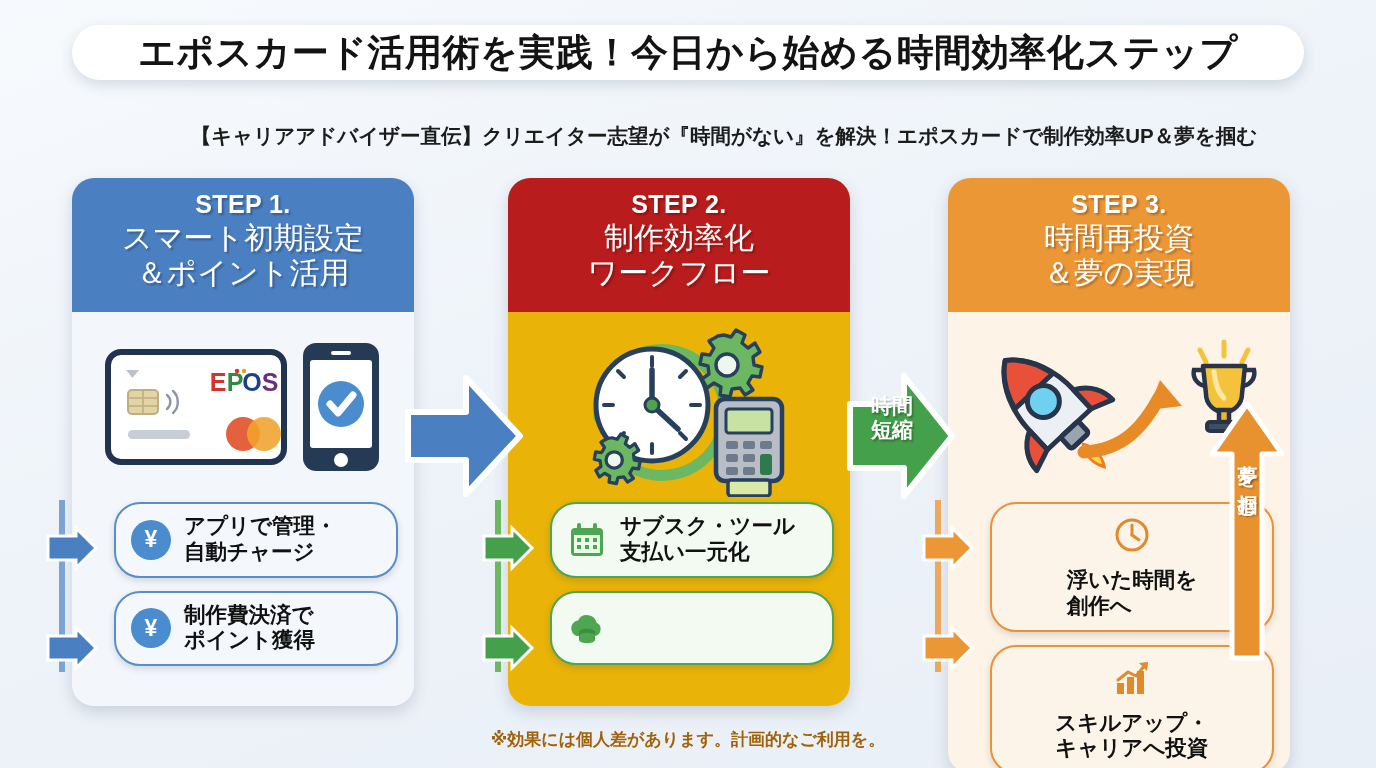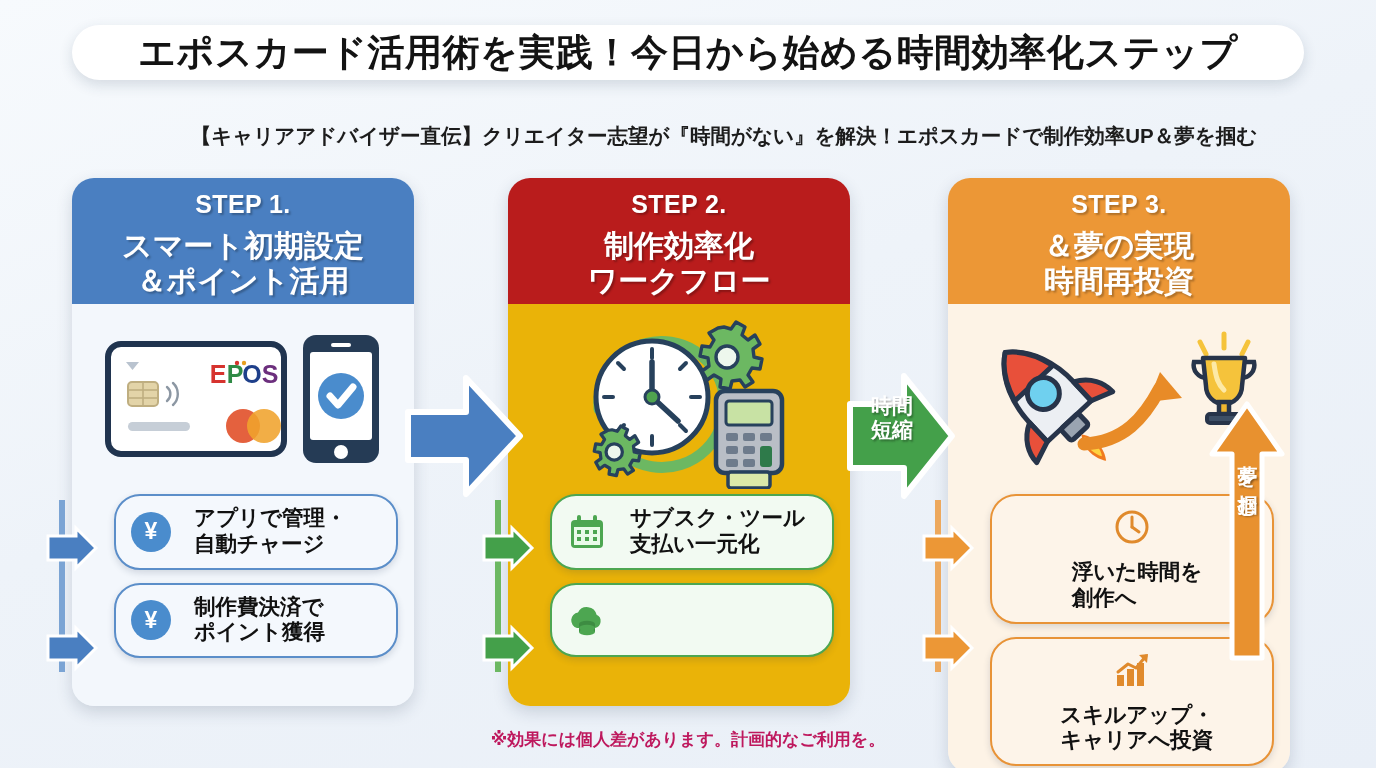--- a/index.html
+++ b/index.html
@@ -51,27 +51,27 @@
     box-shadow: 0 6px 16px rgba(30,50,80,.17);
     overflow: hidden;
     display: flex;
     flex-direction: column;
   }
   #col1 { left: 72px;  height: 528px; }
   #col2 { left: 508px; height: 528px; }
   #col3 { left: 948px; height: 595px; }
 
   .col-head {
-    padding: 12px 10px 6px;
+    padding: 12px 10px 22px;
     text-align: center;
     color: #ffffff;
     text-shadow: 2px 2px 2px rgba(0,0,0,.26);
   }
   .step-label { font-size: 25px; font-weight: bold; letter-spacing: .4px; }
-  .step-title { font-size: 30px; font-weight: bold; line-height: 1.15; margin-top: 10px; }
+  .step-title { font-size: 30px; font-weight: normal; line-height: 1.15; margin-top: 2px; }
   .step-title span { display: block; }
 
   #col1 .col-head { background: #4a7fc1; }
   #col2 .col-head { background: #b91c1c; }
   #col3 .col-head { background: #ec9736; }
 
   .col-body {
     flex: 1;
     position: relative;
     display: flex;
@@ -99,21 +99,21 @@
     border-radius: 26px;
     padding: 10px 14px;
     min-height: 74px;
     box-shadow: 0 3px 7px rgba(30,50,80,.16);
   }
   #col1 .chip { background: #f4f8fd; border: 2.5px solid #5b8ec9; }
   #col2 .chip { background: #f2faf2; border: 2.5px solid #4da651; }
   #col3 .chip { background: #fdf4e9; border: 2.5px solid #e89337; flex-direction: column; }
 
   .chip-text {
-    font-size: 21.5px; font-weight: bold; color: #111; line-height: 1.2; margin-left: 10px;
+    font-size: 21.5px; font-weight: bold; color: #111; line-height: 1.2;
   }
   .chip-text span { display: block; white-space: nowrap; }
 
   .chip-icon { flex: 0 0 auto; width: 42px; height: 42px; display:flex; align-items:center; justify-content:center; }
 
   .yen-badge {
     width: 40px; height: 40px; border-radius: 50%;
     background: #4a8ccd;
     color: #fff; font-size: 23px; font-weight: bold;
     display: flex; align-items: center; justify-content: center;
@@ -143,21 +143,21 @@
     width: 34px;
     font-size: 20px; font-weight: bold; color: #fff;
     writing-mode: vertical-rl;
     text-orientation: upright;
     letter-spacing: 3px;
     text-shadow: 1.5px 1.5px 2px rgba(0,0,0,.28);
   }
 
   .footnote {
     position: absolute; left: 0; top: 728px; width: 1376px;
-    text-align: center; font-size: 17px; font-weight: bold; color: #be185d;
+    text-align: center; font-size: 17px; font-weight: bold; color: #a16207;
   }
 </style>
 </head>
 <body>
 
 <div class="title-wrap">
   <div class="title-text">エポスカード活用術を実践！今日から始める時間効率化ステップ</div>
 </div>
 <div class="subtitle">【キャリアアドバイザー直伝】クリエイター志望が『時間がない』を解決！エポスカードで制作効率UP＆夢を掴む</div>
 
@@ -321,22 +321,22 @@
         </div>
       </div>
     </div>
   </div>
 </div>
 
 <div class="col" id="col3">
   <div class="col-head">
     <div class="step-label">STEP 3.</div>
     <div class="step-title">
+      <span>時間再投資</span>
       <span>＆夢の実現</span>
-      <span>時間再投資</span>
     </div>
   </div>
   <div class="col-body">
     <div class="illus">
       <svg width="310" height="170" viewBox="0 0 310 170">
 
         <g transform="translate(18,18) rotate(-43 60 60)">
           <path d="M60 6 c22 16 30 44 30 68 l0 26 l-60 0 l0 -26 c0 -24 8 -52 30 -68 z" fill="#eceff3" stroke="#27344a" stroke-width="5" stroke-linejoin="round"></path>
           <path d="M60 6 c14 10 22 26 26 42 l-52 0 c4 -16 12 -32 26 -42 z" fill="#e8503a" stroke="#27344a" stroke-width="5" stroke-linejoin="round"></path>
           <circle cx="60" cy="62" r="16" fill="#6fd0ef" stroke="#27344a" stroke-width="5"></circle>

